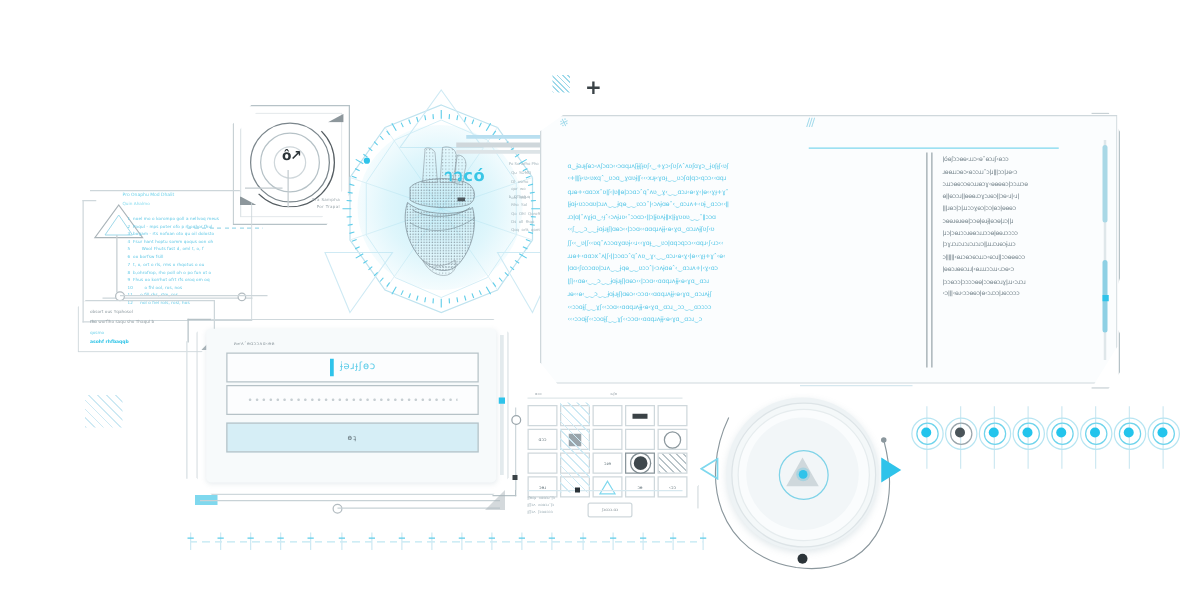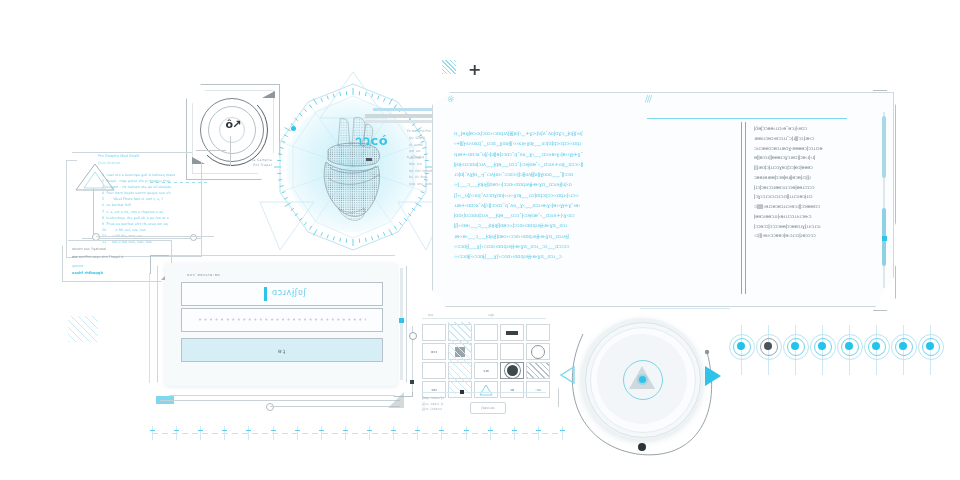--- a/index.html
+++ b/index.html
@@ -590,21 +590,21 @@
 
   <div class="abs" id="dlgcorner"></div>
   <div class="abs" id="dlgcorner2"></div>
   <div class="abs" id="dialog">
     <div class="outerframe"></div>
     <div class="card"></div>
     <div class="label">ฅ๙ʌˆɵɑɔɔʌɑ‹ɵฅ</div>
 
     <div class="field f1">
       <div class="caret"></div>
-      <div class="uname">ɑɔɹʌɉʃʋʃ</div>
+      <div class="uname">ɉəɹɟʃɵɔ</div>
     </div>
 
     <div class="field f2">
       <div class="pw">••••••••••••••••••••••••••••••••••••</div>
     </div>
 
     <div class="okbtn">ɵʇ</div>
     <div class="railL"></div>
   </div>
   <div class="abs" id="dialogRailR"></div>

